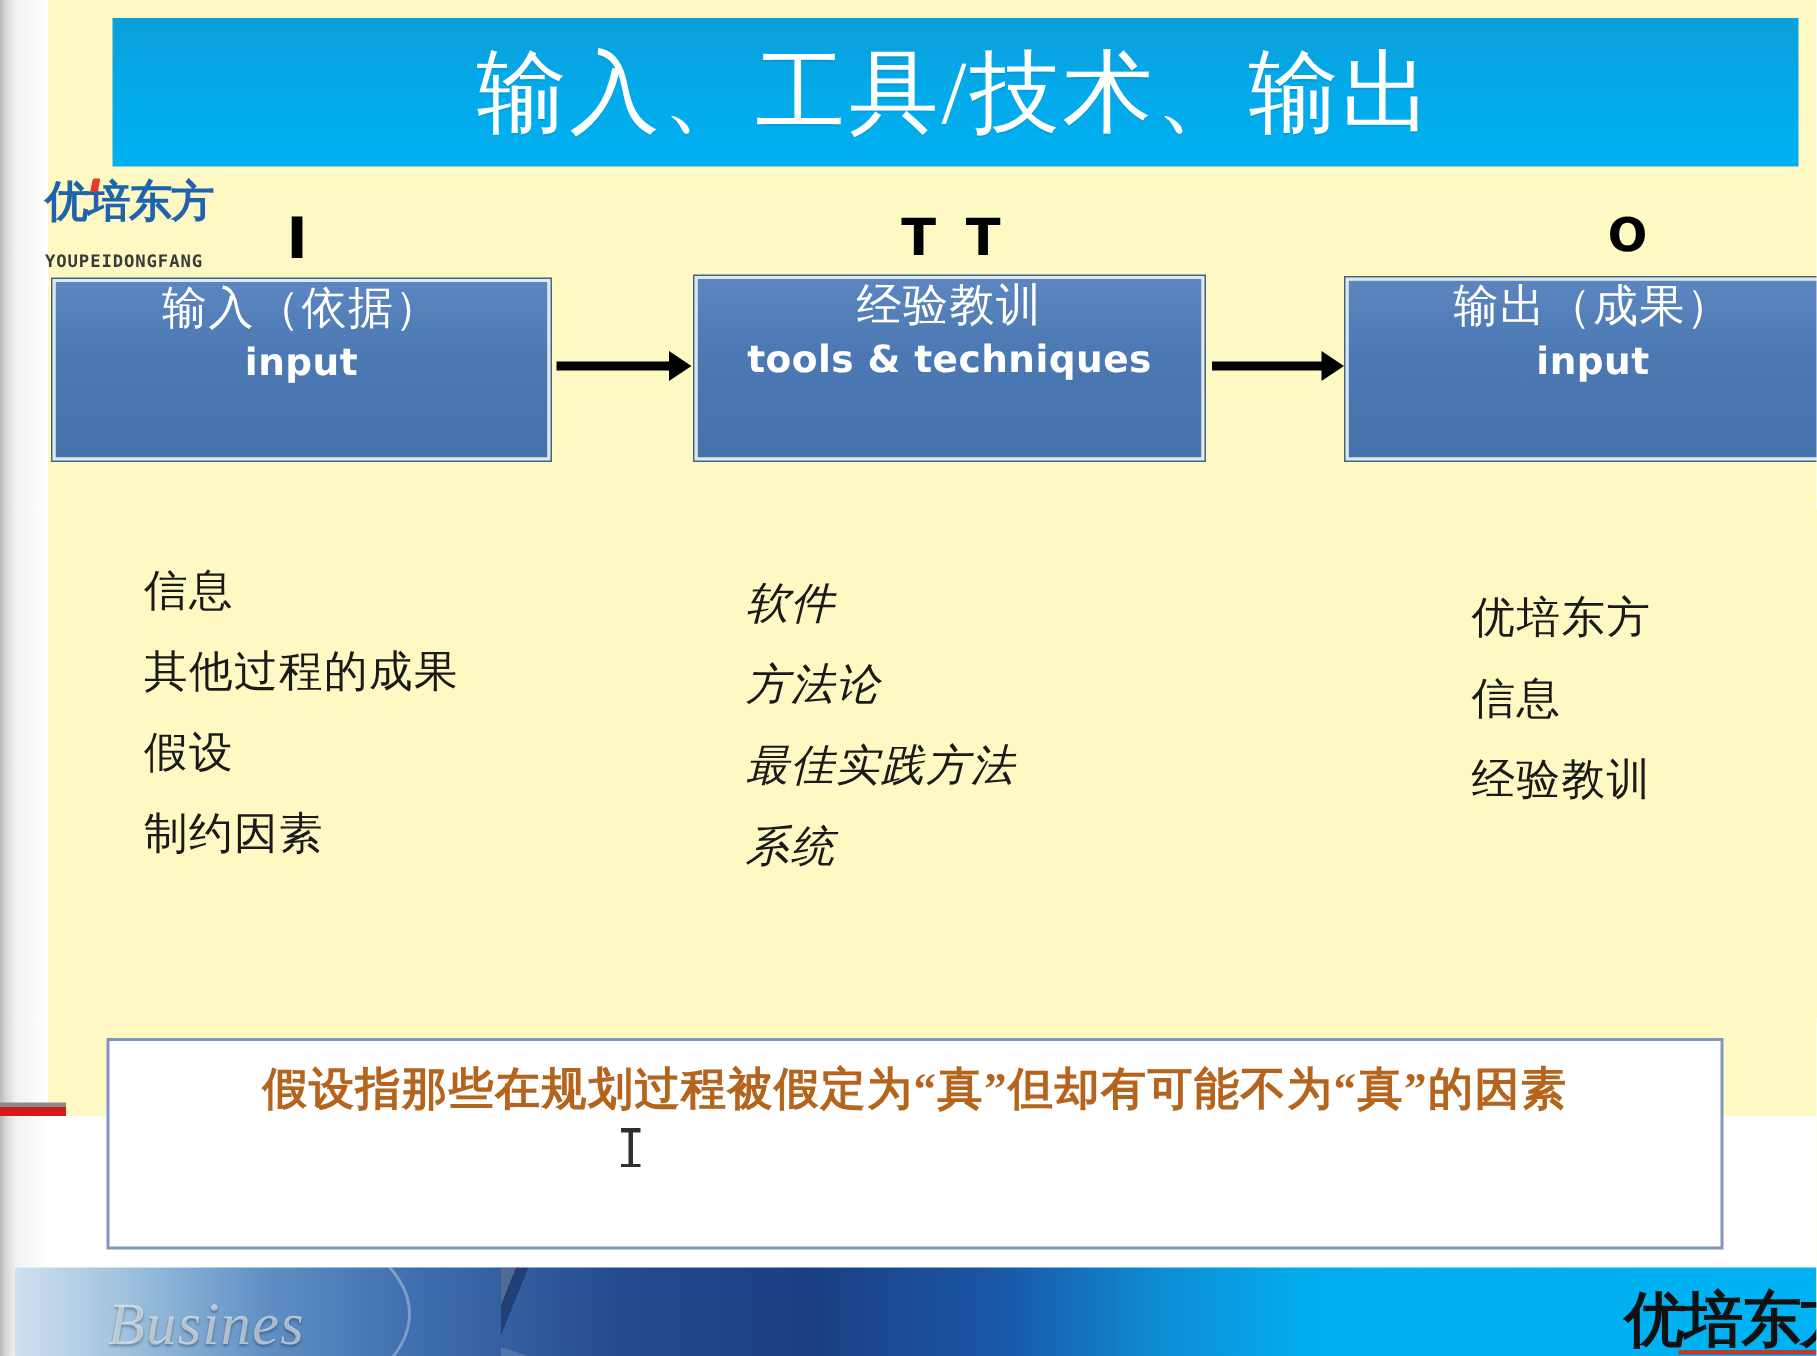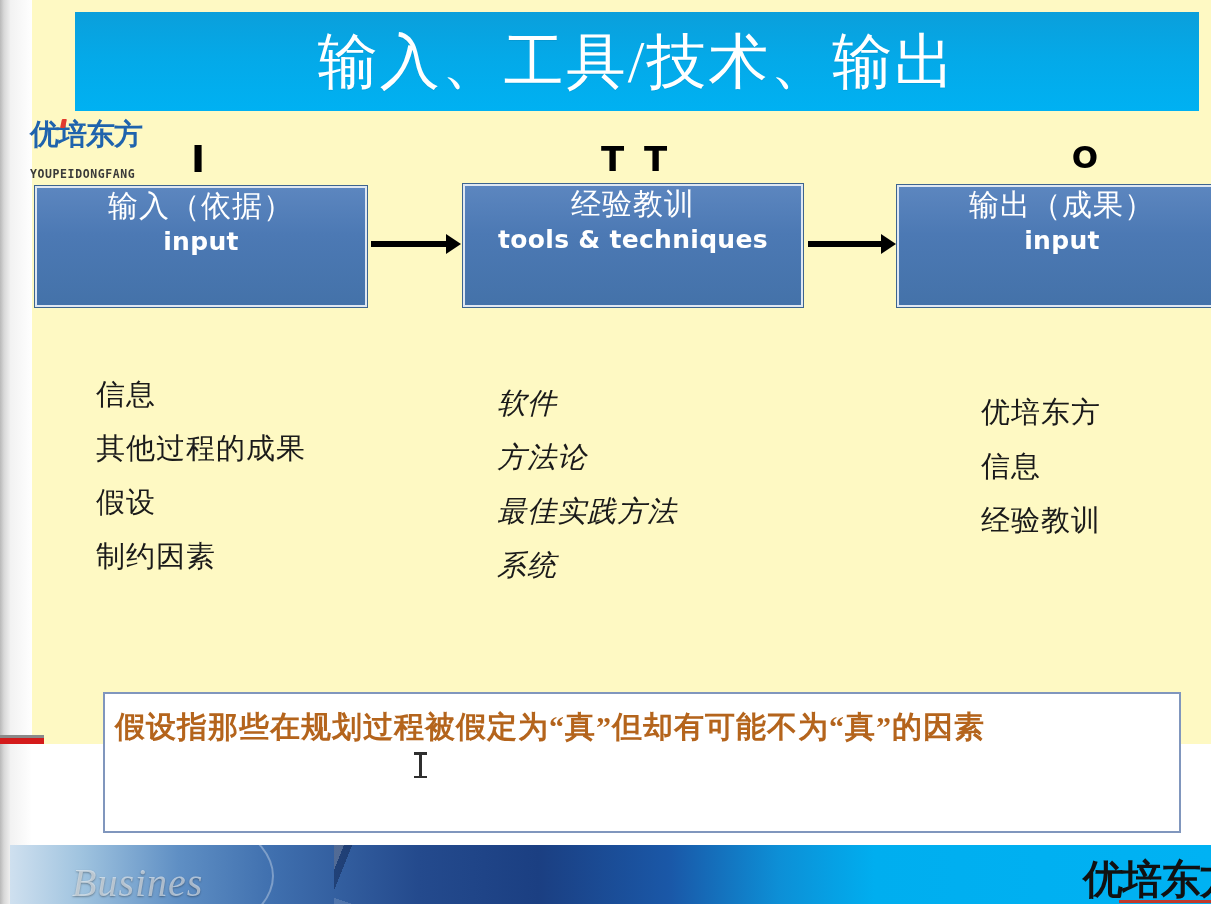--- a/index.html
+++ b/index.html
@@ -202,24 +202,23 @@
     position: absolute;
     left: 71px;
     top: 692px;
     width: 1078px;
     height: 141px;
     box-sizing: border-box;
     border: 2px solid #8096bd;
     background: #ffffff;
     display: flex;
     flex-direction: column;
-    align-items: flex-start;
+    align-items: center;
     justify-content: space-between;
     padding: 14px 10px 18px 10px;
-    margin-left: 32px;
   }
   .note-line {
     font-family: "Liberation Serif", "DejaVu Serif", serif;
     font-size: 30px;
     font-weight: 700;
     color: #b4641c;
     letter-spacing: 1px;
     line-height: 38px;
     white-space: nowrap;
   }

